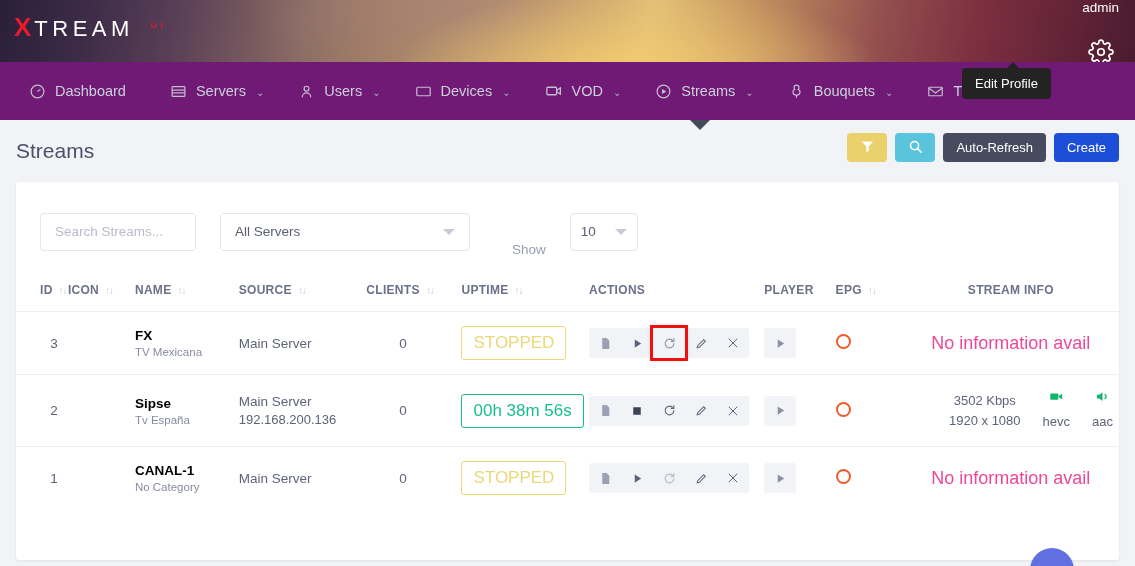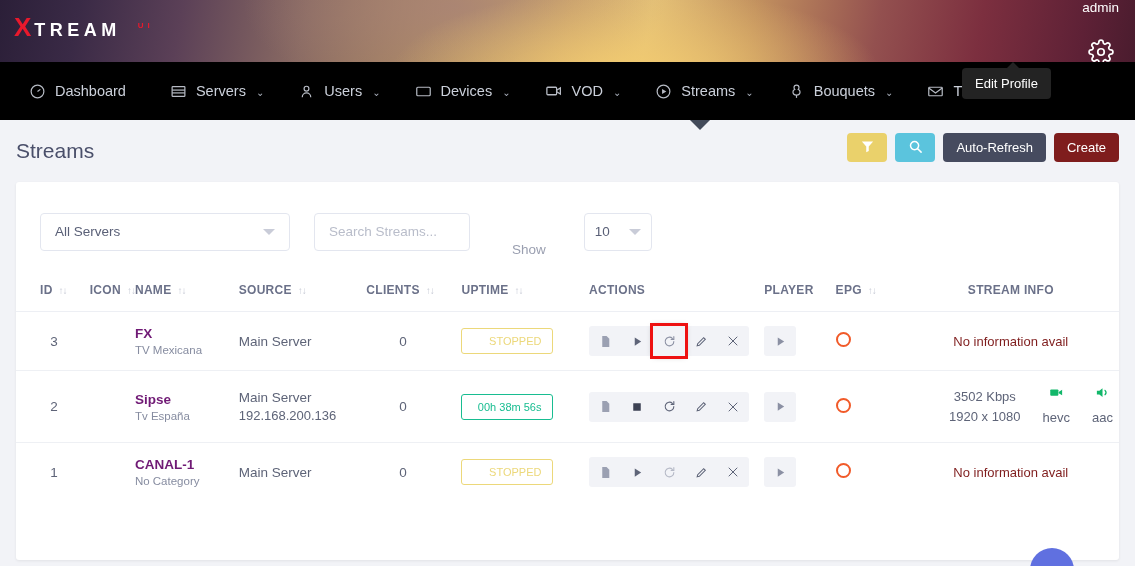--- a/index.html
+++ b/index.html
@@ -41,35 +41,35 @@
     font-weight: 600;
   }
   .brand-x {
     color: #e8192c;
     font-weight: 800;
     font-size: 26px;
     letter-spacing: 1px;
     line-height: 1;
     margin-right: 2px;
   }
-  .brand-rest { font-size: 18px; font-weight: 700; letter-spacing: 4.5px; }
+  .brand-rest { font-size: 22px; font-weight: 400; letter-spacing: 4.5px; }
   .brand-sup { color: #e8192c; font-size: 8px; position: relative; top: -8px; left: 17px; }
 
   .brandbar-right {
     position: absolute; right: 16px; top: 0; height: 62px;
     display: flex; align-items: center; gap: 24px; flex-direction: column;
   }
   .admin-name { color: #fff; font-size: 13.5px; }
   .icon-btn { cursor: pointer; display: flex; align-items: center; }
 
   
   .navbar {
     position: relative;
     height: 58px;
-    background: #000000;
+    background: #701a75;
     display: flex;
     align-items: center;
     padding-left: 12px;
   }
   .nav-item {
     display: flex; align-items: center; gap: 9px;
     color: #cbd0da;
     font-size: 14.5px;
     padding: 0 17px;
     height: 58px;
@@ -129,21 +129,21 @@
     height: 29px;
     padding: 0 13px;
     cursor: pointer;
     font-family: "Liberation Sans", sans-serif;
     display: flex; align-items: center; justify-content: center;
   }
   .btn-yellow { background: #ead16b; width: 40px; padding: 0; }
   .btn-cyan   { background: #5bc4dd; width: 40px; padding: 0; }
   .btn-dark   { background: #464b5f; }
   .btn-green  { background: #14c191; }
-  .btn-purple { background: #7f1d1d; }
+  .btn-purple { background: #1d4ed8; }
 
   
   .card {
     background: #ffffff;
     margin: 0 16px;
     border-radius: 3px;
     box-shadow: 0 1px 3px rgba(0,0,0,0.07);
     height: 378px;
     position: relative;
     overflow: hidden;
@@ -172,21 +172,21 @@
   .w-servers    { width: 250px; }
   .w-categories { width: 250px; }
   .w-nofilter   { width: 155px; }
   .sel-caret {
     width: 0; height: 0;
     border-left: 6px solid transparent;
     border-right: 6px solid transparent;
     border-top: 6px solid #c9ccd8;
   }
   .show-label { font-size: 13.5px; color: #9a9fb0; margin-left: 18px; margin-top: 36px; }
-  .w-show { width: 68px; margin-left: 14px; padding: 0 10px; }
+  .w-show { width: 68px; padding: 0 10px; }
 
   
   table { width: 100%; border-collapse: collapse; table-layout: fixed; }
   thead th {
     text-align: left;
     font-size: 12px;
     color: #6b7189;
     font-weight: bold;
     letter-spacing: .3px;
     padding: 14px 0 14px 0;
@@ -199,46 +199,46 @@
   }
   tbody td {
     padding: 14px 0;
     border-bottom: 1px solid #eef0f4;
     font-size: 13.5px;
     color: #5e6478;
     vertical-align: middle;
   }
   tbody tr:last-child td { border-bottom: none; }
   .c-id      { width: 48px;  text-align: center; padding-left: 24px; }
-  .c-icon    { width: 62px; text-align: right; }
+  .c-icon    { width: 62px; }
   .c-name    { width: 96px; }
   .c-source  { width: 118px; }
   .c-clients { width: 88px;  text-align: center; }
   .c-uptime  { width: 118px; }
   .c-actions { width: 162px; }
   .c-player  { width: 66px; }
   .c-epg     { width: 62px; }
   .c-info    { width: 200px; text-align: center; }
 
   th.c-id { text-align: left; padding-left: 24px; }
   th.c-clients { text-align: left; }
   td.c-clients { text-align: center; padding-right: 22px; }
 
-  .name-main { font-weight: bold; color: #701a75; font-size: 13.5px; }
+  .name-main { font-weight: bold; color: #000000; font-size: 13.5px; }
   .name-sub  { font-size: 11.5px; color: #868ca0; margin-top: 3px; }
   .src-main  { color: #5e6478; }
   .src-sub   { color: #5e6478; font-size: 13px; margin-top: 3px; }
 
   .badge {
     display: inline-block;
     border-radius: 3px;
-    font-size: 11px;
+    font-size: 17px;
     padding: 6px 11px;
     min-width: 92px;
-    text-align: right;
+    text-align: left;
   }
   .badge-stopped { border: 1px solid #ecd87a; color: #ecd87a; background: #fff; }
   .badge-uptime  { border: 1px solid #18bd91; color: #18bd91; background: #fff; }
 
   .action-group {
     display: inline-flex;
     background: #f2f3f7;
     border-radius: 3px;
     overflow: visible;
   }
@@ -259,21 +259,21 @@
     display: inline-flex;
     background: #f2f3f7;
     border-radius: 3px;
   }
   .epg-circle {
     width: 15px; height: 15px;
     border: 2px solid #f15a29;
     border-radius: 50%;
     display: inline-block;
   }
-  .info-none { color: #7f1d1d; font-size: 13px; }
+  .info-none { color: #ec4899; font-size: 18px; }
   .info-grid {
     display: flex; align-items: center; justify-content: flex-end;
     gap: 22px; padding-right: 6px;
   }
   .info-col { text-align: center; line-height: 1.55; font-size: 13px; color: #5e6478; }
   .codec-lbl { font-size: 13px; color: #5e6478; margin-top: 2px; }
 
   .fab {
     position: absolute;
     left: 1030px; top: 548px;
@@ -423,26 +423,26 @@
       </span>
     </button>
     <button class="btn btn-dark">Auto-Refresh</button>
     <button class="btn btn-purple">Create</button>
   </div>
 </div>
 
 <div class="card">
 
   <div class="filters">
+    <div class="field search">Search Streams...</div>
+
     <div class="field select w-servers">
       <span>All Servers</span>
       <span class="sel-caret"></span>
     </div>
-
-    <div class="field search">Search Streams...</div>
 
 
 
     <span class="show-label">Show</span>
     <div class="field select w-show">
       <span>10</span>
       <span class="sel-caret"></span>
     </div>
   </div>
 

